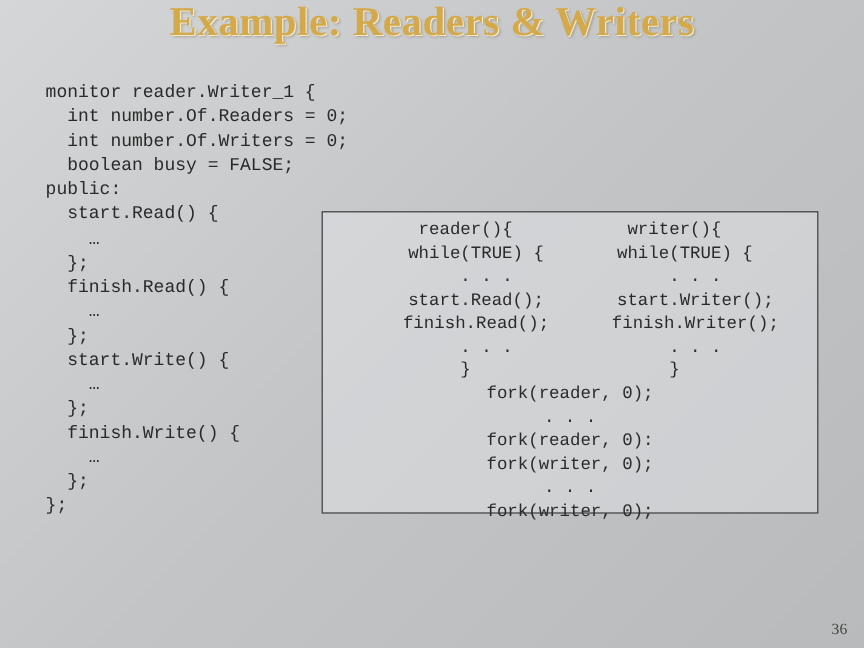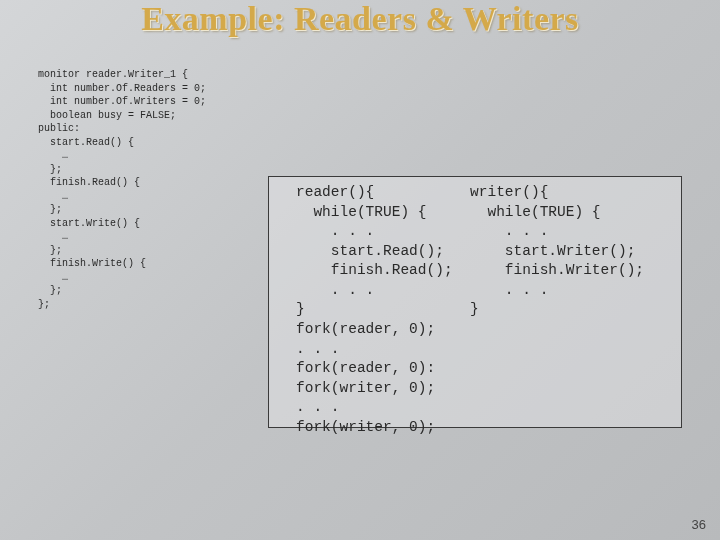--- a/index.html
+++ b/index.html
@@ -20,45 +20,46 @@
     color: #d4a94a;
     text-shadow: 1px 1px 0 #f0e8d0, 2px 2px 2px rgba(120,100,50,0.4);
     letter-spacing: 0.5px;
   }
   .content {
     position: relative;
     padding: 20px 0 0 38px;
   }
   .code-left {
     font-family: 'Courier New', monospace;
-    font-size: 10px;
+    font-size: 15px;
     line-height: 1.35;
     color: #2a2a2a;
     white-space: pre;
   }
   .code-box {
     position: absolute;
     left: 268px;
     top: 128px;
     width: 414px;
     height: 252px;
     background: rgba(235,236,238,0.4);
     border: 1.5px solid #3a3a3a;
-    padding: 6px 27px;
+    padding: 6px 7px;
     font-family: 'Courier New', monospace;
     font-size: 14.5px;
     line-height: 1.35;
     color: #2a2a2a;
     white-space: pre;
+    text-align: center;
   }
   .page-num {
     position: absolute;
     right: 14px;
     bottom: 8px;
-    font-family: Liberation Sans, sans-serif;
+    font-family: Liberation Serif, serif;
     font-size: 13px;
     color: #444;
   }
 </style>
 </head>
 <body>
 
 <div class="title-wrap">
   <div class="title">Example: Readers &amp; Writers</div>
 </div>

